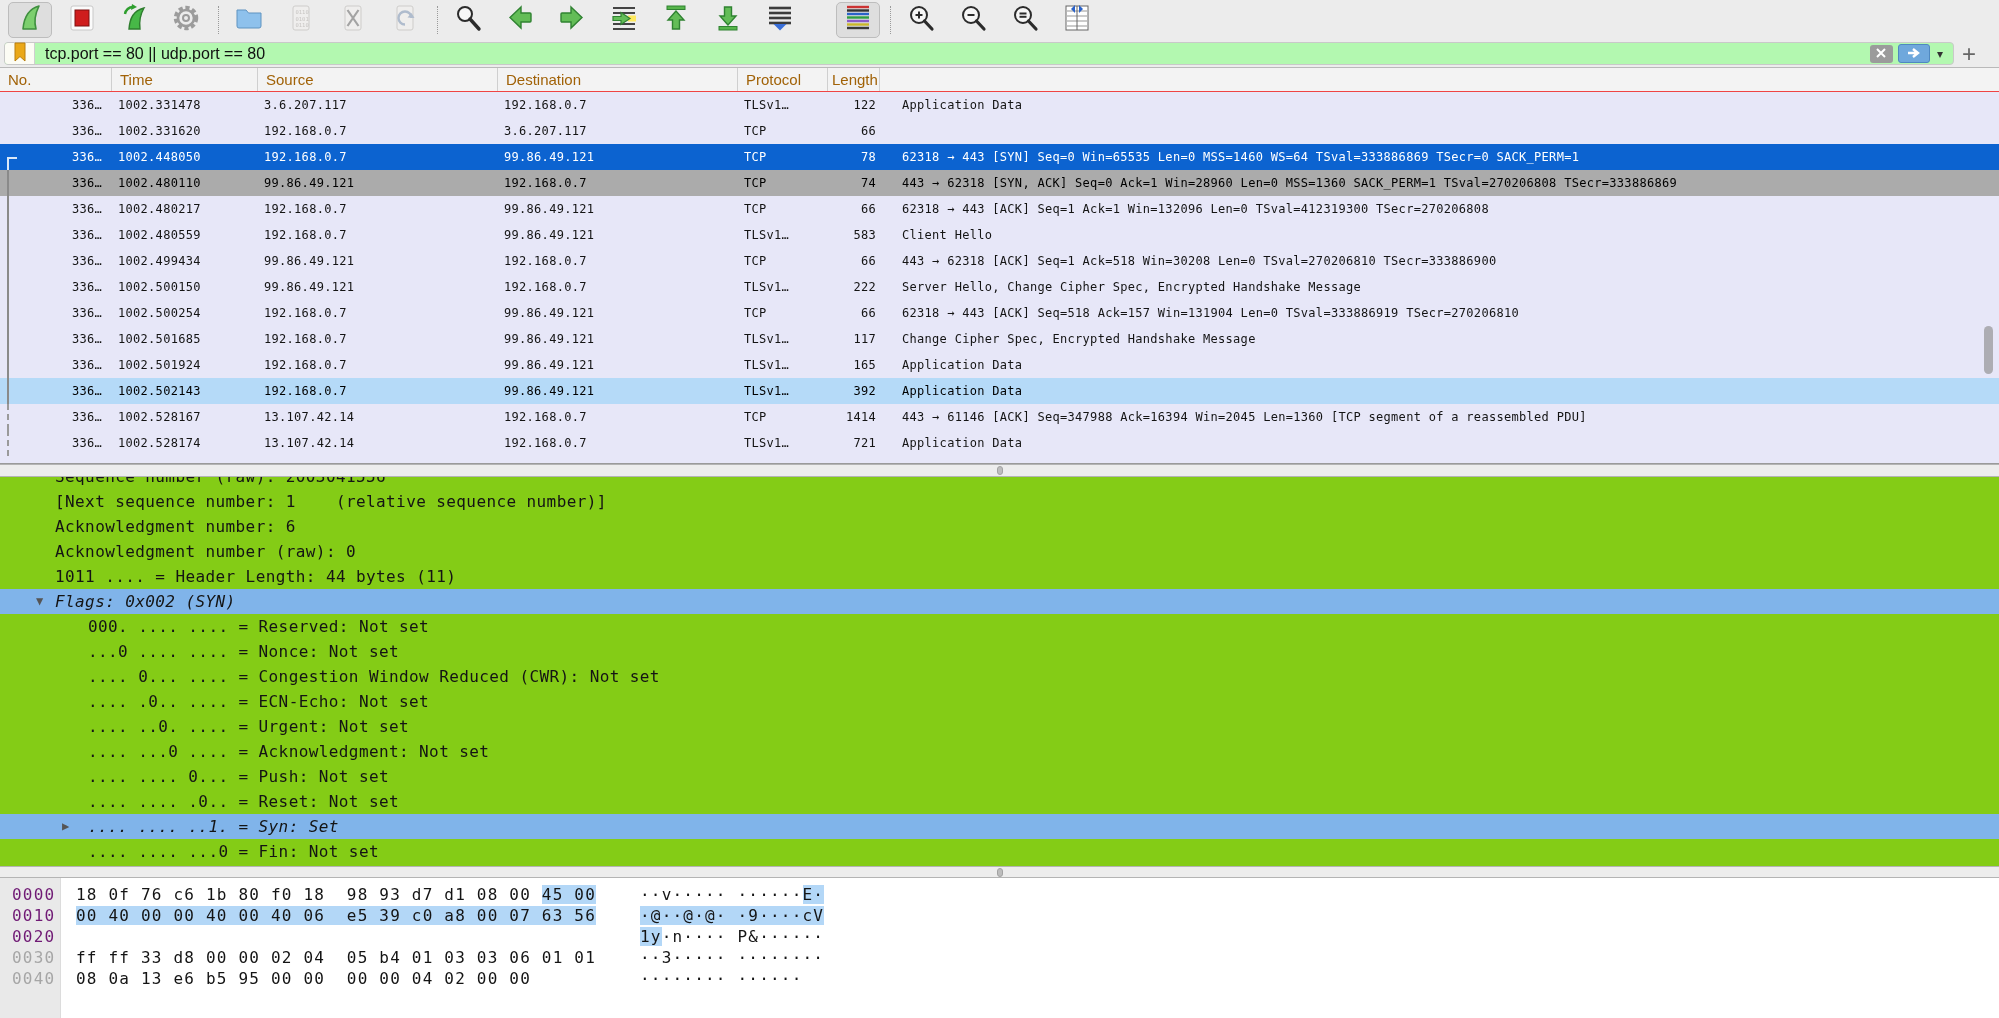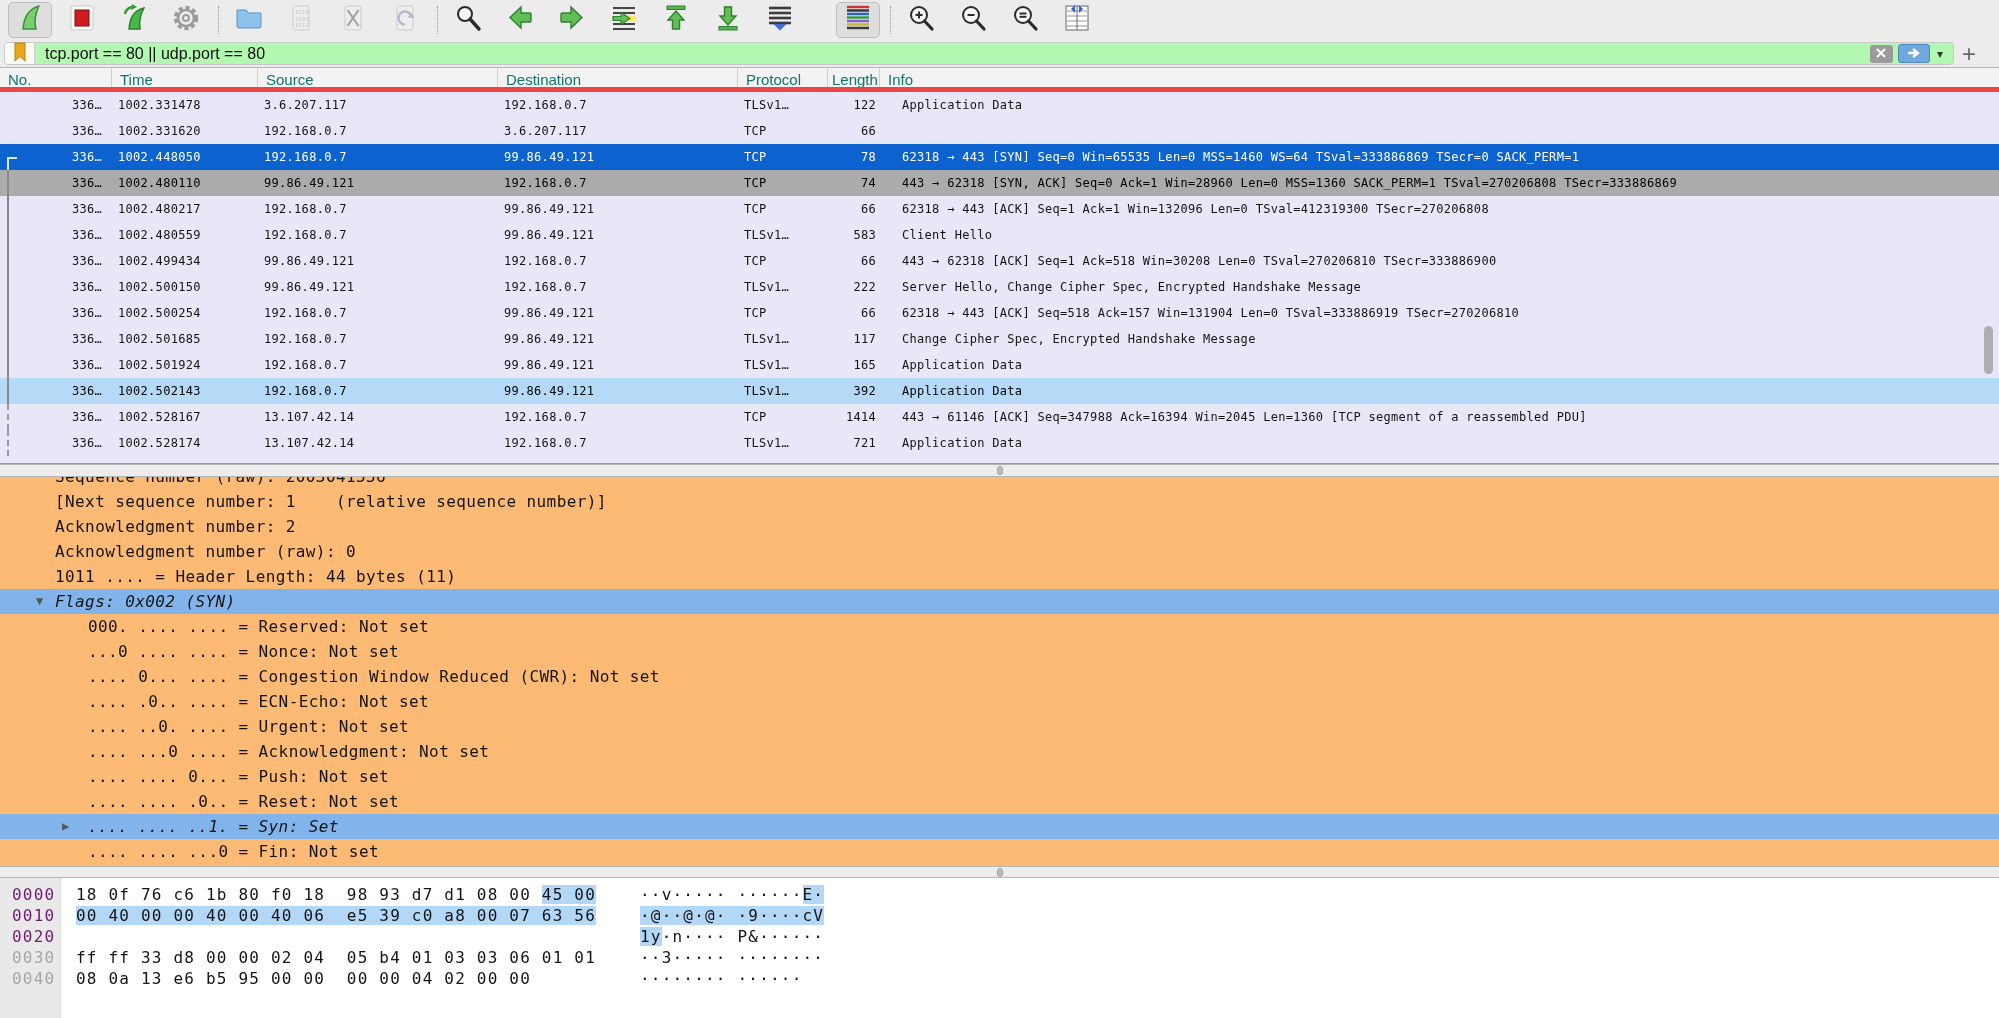--- a/index.html
+++ b/index.html
@@ -28,22 +28,22 @@
   .ffbtn { flex:none; display:flex; align-items:center; justify-content:center; }
   #clearbtn { width:23px; height:18px; background:#9b9b9b; border-radius:3px; margin-right:5px; }
   #applybtn { width:32px; height:19px; background:#6fa8dc; border:1px solid #4f88c0; border-radius:3px; margin-right:7px; }
   #filtercaret { color:#333; font-size:12px; margin-right:10px; }
   #addfilterbtn { position:absolute; right:18px; top:2px; width:24px; height:24px;
                   color:#666; font-size:24px; line-height:24px; text-align:center; }
 
   
   #plist { position:absolute; left:0; top:68px; width:1999px; height:396px;
            background:#e7e7f8; border-bottom:1px solid #9a9a9a; overflow:hidden; }
-  #pheader { display:flex; height:24px; background:#f3f3f3; border-bottom:5px solid #ef4444;
-             font-size:15px; color:#0f766e; }
+  #pheader { display:flex; height:24px; background:#f3f3f3; border-bottom:1px solid #ef4444;
+             font-size:15px; color:#a16207; }
   .hcell { flex:none; border-right:1px solid #cfcfcf; padding-left:8px; line-height:23px;
            white-space:nowrap; overflow:hidden; }
   .hcell.last { flex:1; border-right:none; }
   .w-no{width:112px;} .w-time{width:146px;} .w-src{width:240px;} .w-dst{width:240px;}
   .w-proto{width:90px;} .w-len{width:52px; padding-left:4px;}
   .col-len-label{display:inline-block; max-width:47px; overflow:hidden;}
   .prow { display:flex; height:26px; line-height:26px; position:relative;
           font-family:"DejaVu Sans Mono", monospace; font-size:12px; letter-spacing:.3px; color:#141414; }
   .prow.selected { background:#0c63d0; color:#fff; }
   .prow.related  { background:#ababab; color:#000; }
@@ -67,21 +67,21 @@
   
   .splitter { position:absolute; left:0; width:1999px; background:#ededed;
               border-top:1px solid #b4b4b4; border-bottom:1px solid #b4b4b4;
               display:flex; align-items:center; justify-content:center; }
   #split1 { top:464px; height:13px; }
   #split2 { top:866px; height:12px; }
   .handle { width:6px; height:9px; background:#bdbdbd; border:1px solid #a2a2a2; border-radius:4px; }
 
   
   #details { position:absolute; left:0; top:477px; width:1999px; height:389px;
-             background:#fdba74; overflow:hidden; }
+             background:#84cc16; overflow:hidden; }
   .dline { position:relative; display:flex; height:25px; line-height:25px;
            font-family:"DejaVu Sans Mono", monospace; font-size:16px; letter-spacing:.4px; color:#141414; }
   .dline:first-child { margin-top:-13px; }
   .dtext { white-space:pre; }
   .dtext.sel { background:#80b4ea; flex:1;font-style:italic; }
   .ind1 .dtext { padding-left:55px; }
   .ind2 .dtext { padding-left:88px; }
   .disc { position:absolute; font-size:12px; color:#555; top:0; }
   .ind1 .disc { left:36px; }
   .ind2 .disc { left:62px; }
@@ -284,21 +284,20 @@
 </div>
 
 <div id="plist">
   <div id="pheader">
       <div class="hcell w-no">No.</div>
       <div class="hcell w-time">Time</div>
       <div class="hcell w-src">Source</div>
       <div class="hcell w-dst">Destination</div>
       <div class="hcell w-proto">Protocol</div>
       <div class="hcell w-len"><span class="col-len-label">Length</span></div>
-      <div class="hcell last">Info</div>
     </div>
   <div id="prows">
       <div class="prow ">
         <span class="pcell c-no">336…</span>
         <span class="pcell c-time">1002.331478</span>
         <span class="pcell c-src">3.6.207.117</span>
         <span class="pcell c-dst">192.168.0.7</span>
         <span class="pcell c-proto">TLSv1…</span>
         <span class="pcell c-len">122</span>
         <span class="pcell c-info">Application Data</span>
@@ -440,21 +439,21 @@
 </div>
 
 <div id="details">
     <div class="dline ind1">
       <span class="dtext">Sequence number (raw): 2003041556</span>
     </div>
     <div class="dline ind1">
       <span class="dtext">[Next sequence number: 1    (relative sequence number)]</span>
     </div>
     <div class="dline ind1">
-      <span class="dtext">Acknowledgment number: 2</span>
+      <span class="dtext">Acknowledgment number: 6</span>
     </div>
     <div class="dline ind1">
       <span class="dtext">Acknowledgment number (raw): 0</span>
     </div>
     <div class="dline ind1">
       <span class="dtext">1011 .... = Header Length: 44 bytes (11)</span>
     </div>
     <div class="dline ind1">
       <span class="disc">▼</span>
       <span class="dtext sel">Flags: 0x002 (SYN)</span>

